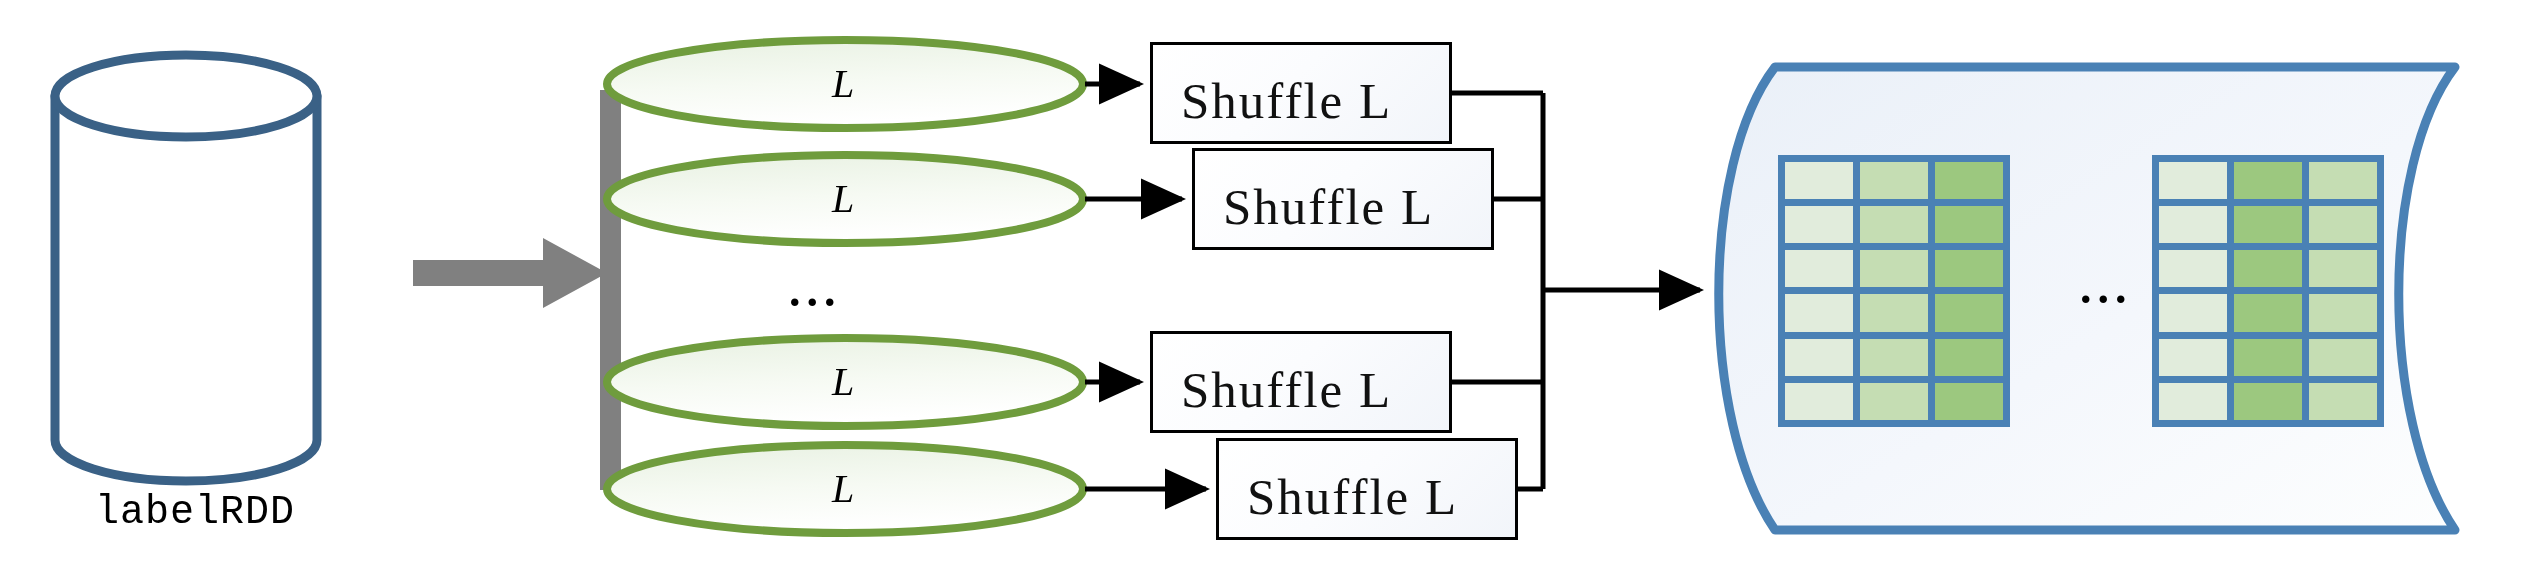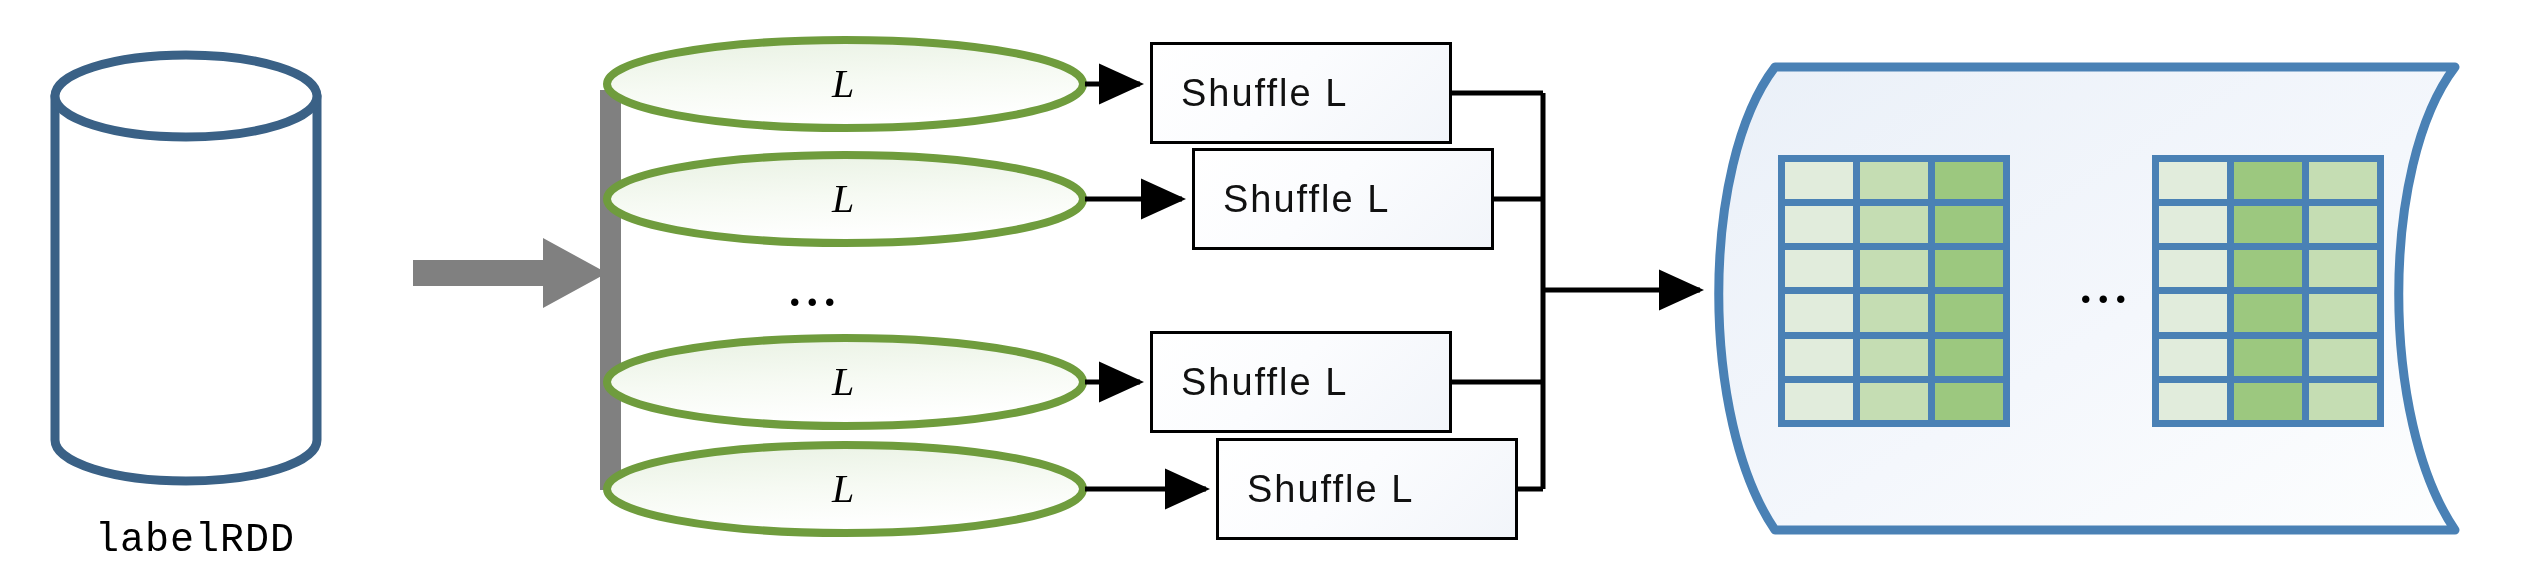--- a/index.html
+++ b/index.html
@@ -2,21 +2,21 @@
 <html><head>
 <meta charset="utf-8">
 <style>
   html,body{margin:0;padding:0;background:#ffffff;}
   body{width:2544px;height:579px;position:relative;overflow:hidden;
        font-family:"Liberation Serif",serif;}
   #stage{position:absolute;left:0;top:0;width:2544px;height:579px;}
   svg.layer{position:absolute;left:0;top:0;width:2544px;height:579px;overflow:visible;}
   .txt{position:absolute;white-space:nowrap;color:#000;}
   .lbl-rdd{font-family:"Liberation Mono",monospace;font-size:40px;letter-spacing:1px;}
-  .shuffle-txt{font-family:Liberation Sans, sans-serif;font-size:38px;letter-spacing:2px;color:#111;}
+  .shuffle-txt{font-family:Liberation Serif, serif;font-size:51px;letter-spacing:2px;color:#111;}
   .ell-L{font-family:"Liberation Serif",serif;font-style:italic;font-size:40px;color:#000;}
   .dots{font-family:"Liberation Serif",serif;font-size:46px;font-weight:bold;letter-spacing:6px;color:#000;line-height:1;}
   .box{position:absolute;box-sizing:border-box;border:3px solid #000;
        background:linear-gradient(135deg,#ffffff 0%,#fbfcfe 45%,#f2f5fa 100%);}
   .cellgrid{position:absolute;box-sizing:border-box;background:#4a81b5;
             display:grid;grid-template-columns:repeat(3,1fr);gap:7px;padding:7px;}
   .cell{width:100%;height:100%;}
 </style>
 </head>
 <body>
@@ -88,21 +88,21 @@
 
     <g>
       <path d="M1775,67
                C1700,165 1700,420 1775,530
                L2455,530
                C2380,420 2380,165 2455,67
                Z" fill="url(#gradTape)" stroke="#4a81b5" stroke-width="9" stroke-linejoin="round"></path>
     </g>
   </svg>
 
-  <div class="txt lbl-rdd" style="left:95px;top:490px;margin-top:28px;">labelRDD</div>
+  <div class="txt lbl-rdd" style="left:95px;top:490px;">labelRDD</div>
 
   <div class="txt ell-L" style="left:832px;top:60px;">L</div>
   <div class="txt ell-L" style="left:832px;top:175px;">L</div>
   <div class="txt dots" style="left:789px;top:268px;">...</div>
   <div class="txt ell-L" style="left:832px;top:358px;">L</div>
   <div class="txt ell-L" style="left:832px;top:465px;">L</div>
 
   <div class="box" style="left:1150px;top:42px;width:302px;height:102px;">
     <div class="txt shuffle-txt" style="left:28px;top:27px;">Shuffle L</div>
   </div>

